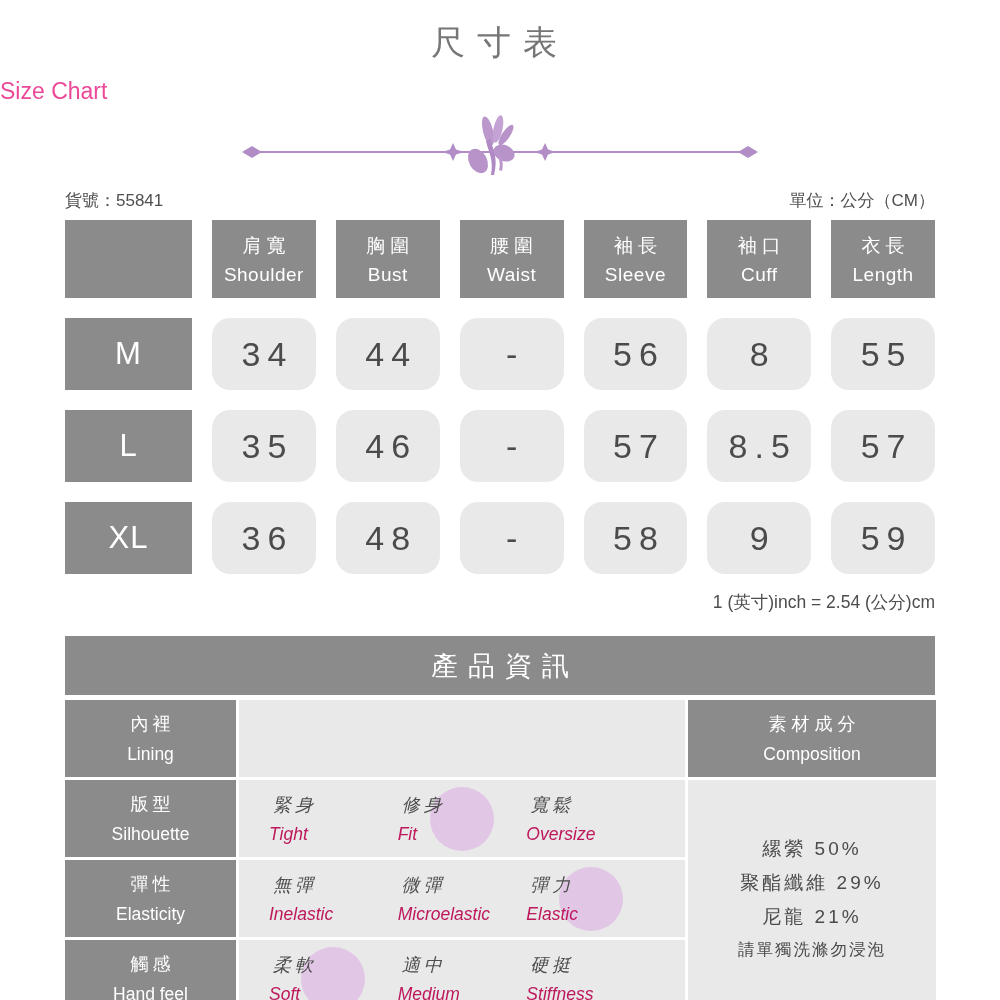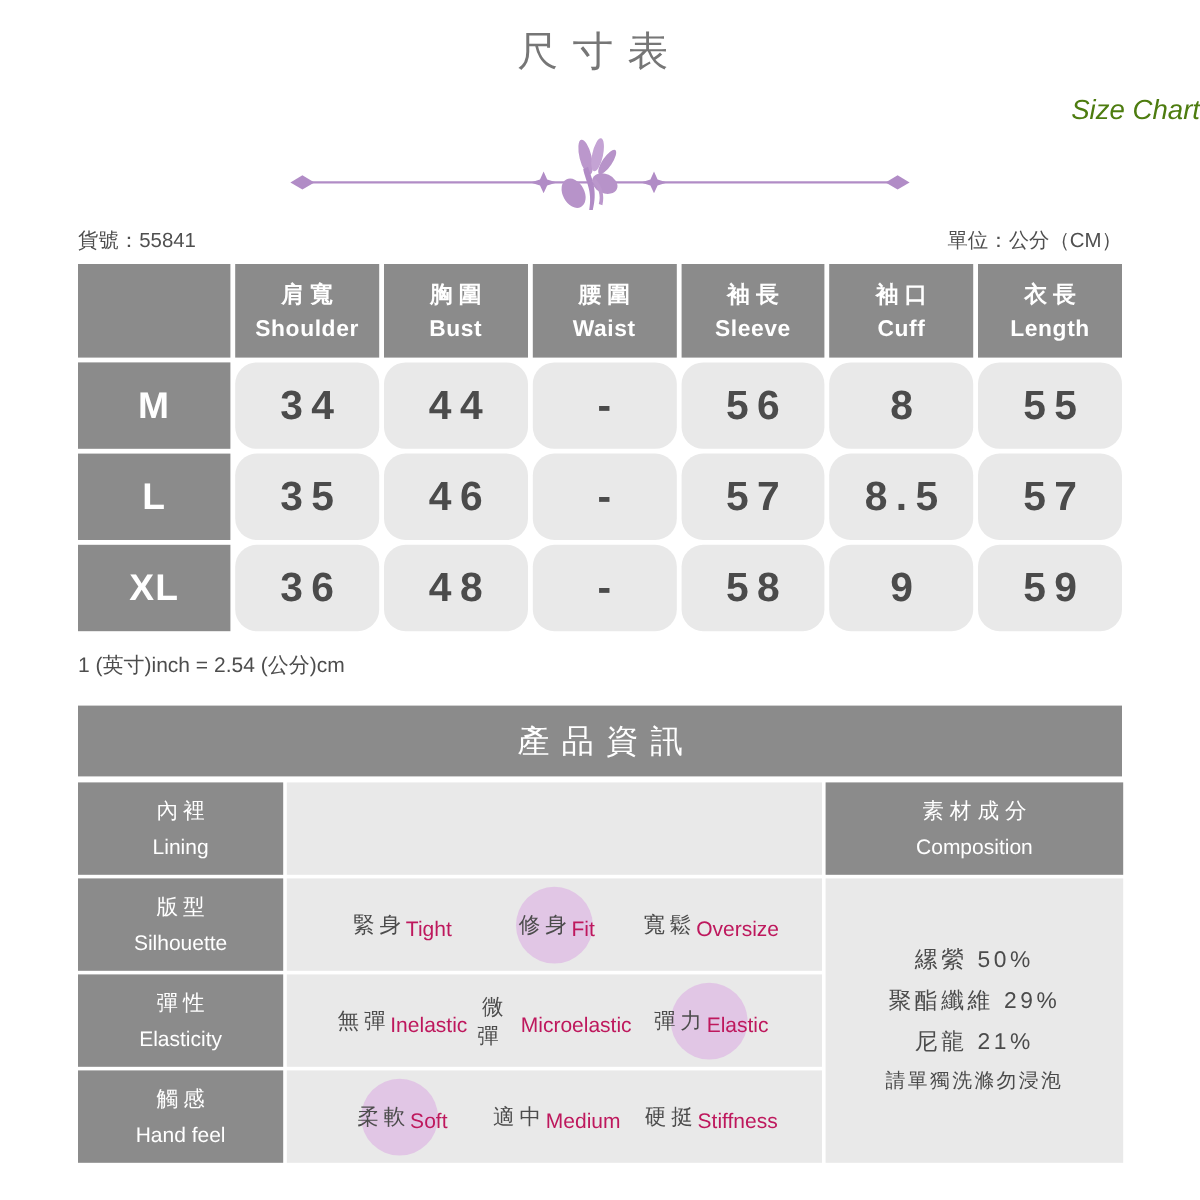--- a/index.html
+++ b/index.html
@@ -19,49 +19,48 @@
     overflow:hidden;
   }
   .page{width:1000px;height:1000px;padding-top:20px;}
 
   
   .title-zh{
     text-align:center;font-size:34px;font-weight:400;
     letter-spacing:12px;color:#767676;
   }
   .title-en{
-    text-align:right;font-size:23px;color:#4d7c0f;margin-top:12px;font-style:italic;
+    text-align:left;font-size:23px;color:#ec4899;margin-top:12px;
   }
   .divider{width:520px;margin:10px auto 0;height:62px;display:block;}
 
   
   .meta-row{
     width:870px;margin:12px auto 0;display:flex;
     justify-content:space-between;align-items:flex-end;
     font-size:17px;color:#4f4f4f;
   }
 
   
   .size-table{
     width:870px;margin:8px auto 0;
     display:grid;
     grid-template-columns:127px repeat(6,1fr);
     grid-template-rows:78px 72px 72px 72px;
-    gap:4px;
-    font-weight:bold;
+    gap:20px;
   }
   .cell{display:flex;flex-direction:column;align-items:center;justify-content:center;}
   .cell.head{background:var(--head-gray);color:#fff;}
   .cell.head .zh{font-size:19px;letter-spacing:5px;text-indent:5px;}
   .cell.head .en{font-size:19px;margin-top:5px;letter-spacing:0.5px;}
   .cell.size-label{background:var(--head-gray);color:#fff;font-size:31px;letter-spacing:1px;}
   .cell.value{background:var(--cell-light);font-size:34px;letter-spacing:7px;text-indent:7px;color:#4b4b4b;border-radius:18px;}
 
   .conversion-note{
-    width:870px;margin:16px auto 0;
+    width:870px;margin:16px auto 0;text-align:right;
     font-size:17.5px;color:#4d4d4d;
   }
 
   
   .pi-bar{
     width:870px;height:59px;margin:22px auto 0;
     background:var(--head-gray);color:#fff;
     display:flex;align-items:center;justify-content:center;
     font-size:27px;letter-spacing:10px;text-indent:10px;font-family:Liberation Mono, monospace;
   }
@@ -77,21 +76,21 @@
   .pi-label{
     background:var(--head-gray);color:#fff;
     display:flex;flex-direction:column;align-items:center;justify-content:center;
   }
   .pi-label .zh{font-size:18px;letter-spacing:4px;text-indent:4px;}
   .pi-label .en{font-size:17.5px;margin-top:8px;}
   .pi-content{background:var(--cell-light);}
   .opts{display:flex;height:100%;padding:0 30px;}
   .opt{
     flex:1;position:relative;
-    display:flex;flex-direction:row;align-items:center;justify-content:center;
+    display:flex;flex-direction:column;justify-content:center;font-style:italic;
   }
   .opt .hl-circle{
     position:absolute;left:50%;top:50%;transform:translate(-50%,-50%);
     width:64px;height:64px;border-radius:50%;background:var(--circle);
   }
   .opt .zh{font-size:18px;letter-spacing:4px;text-indent:4px;position:relative;z-index:1;color:#4c4c4c;}
   .opt .en{font-size:17.5px;margin-top:7px;position:relative;z-index:1;color:#be185d;}
   .comp-head{
     grid-column:3;grid-row:1;
     background:var(--head-gray);color:#fff;

